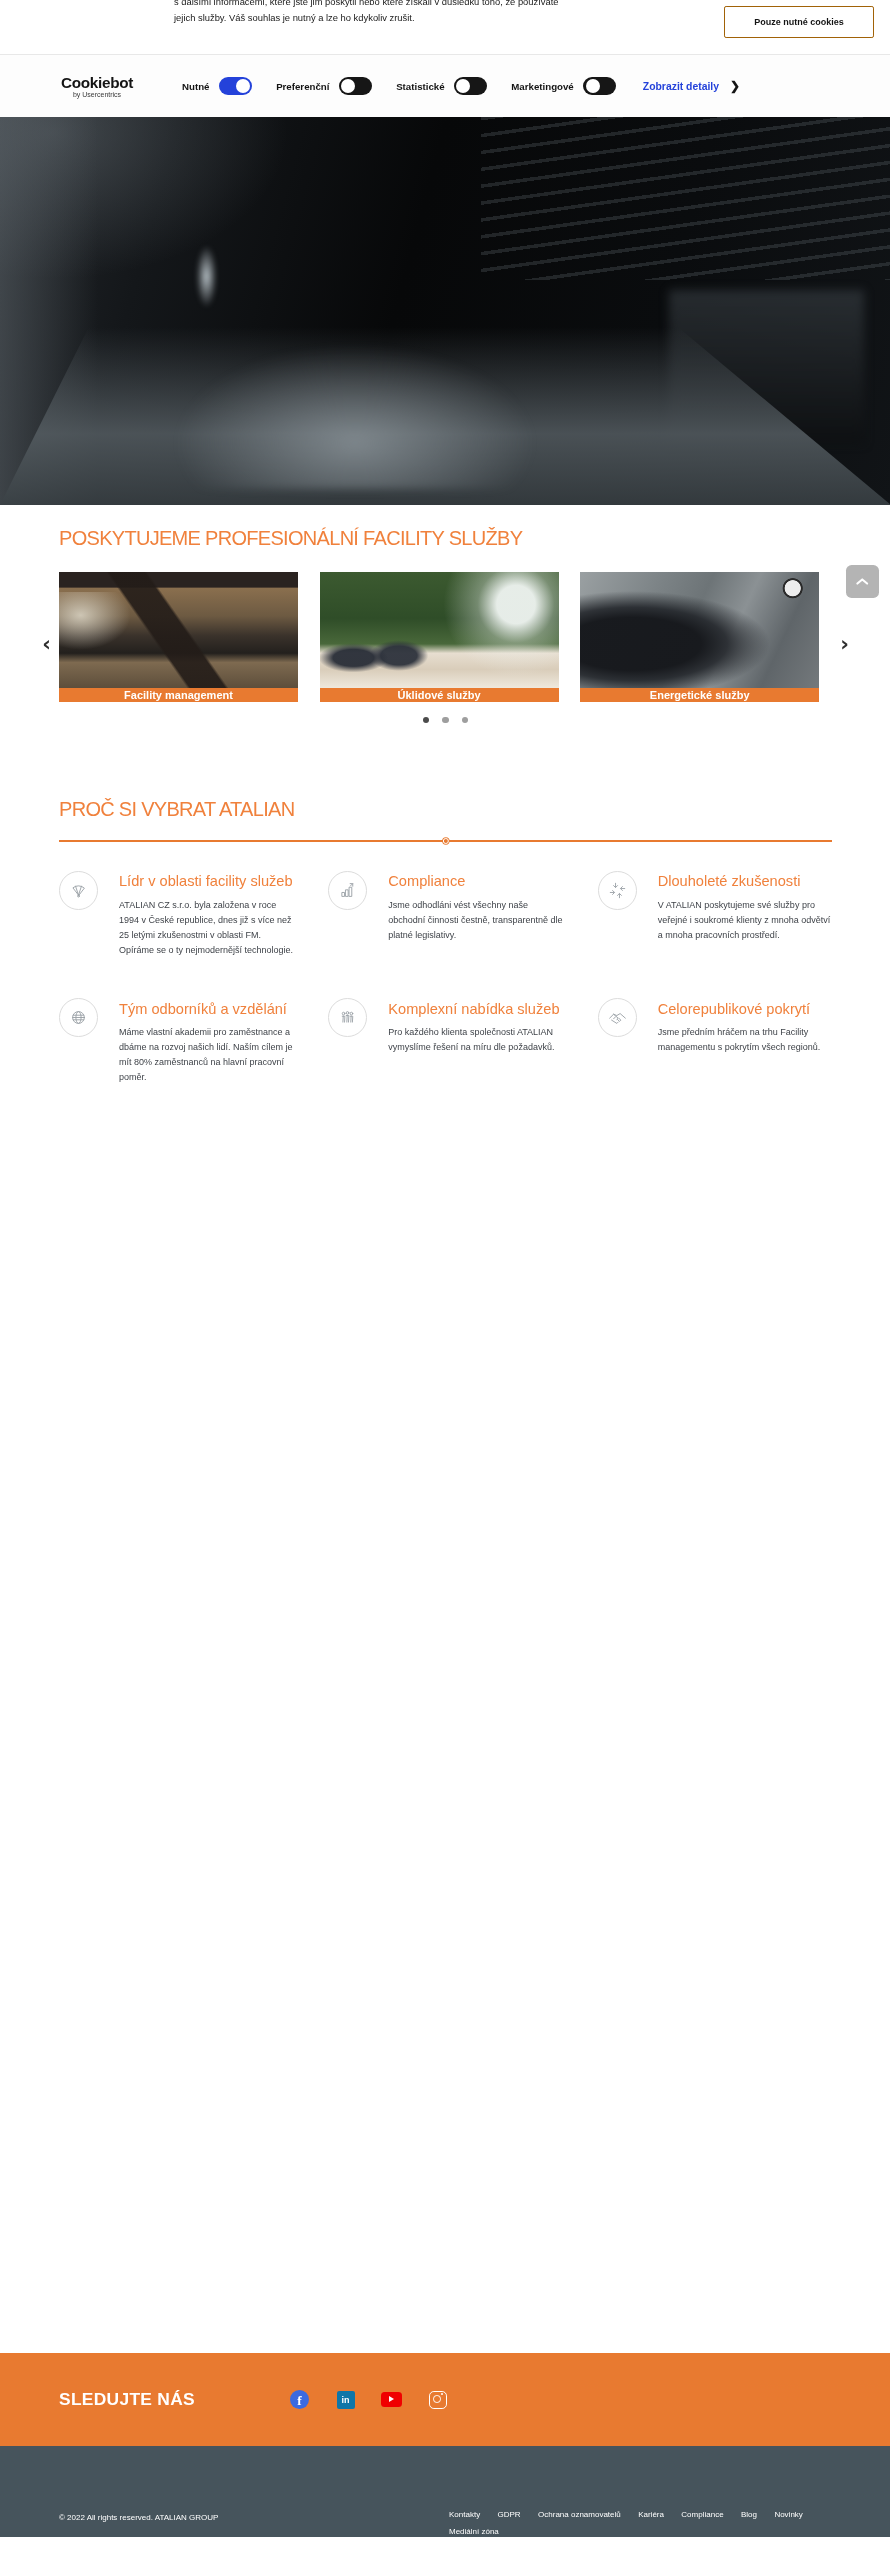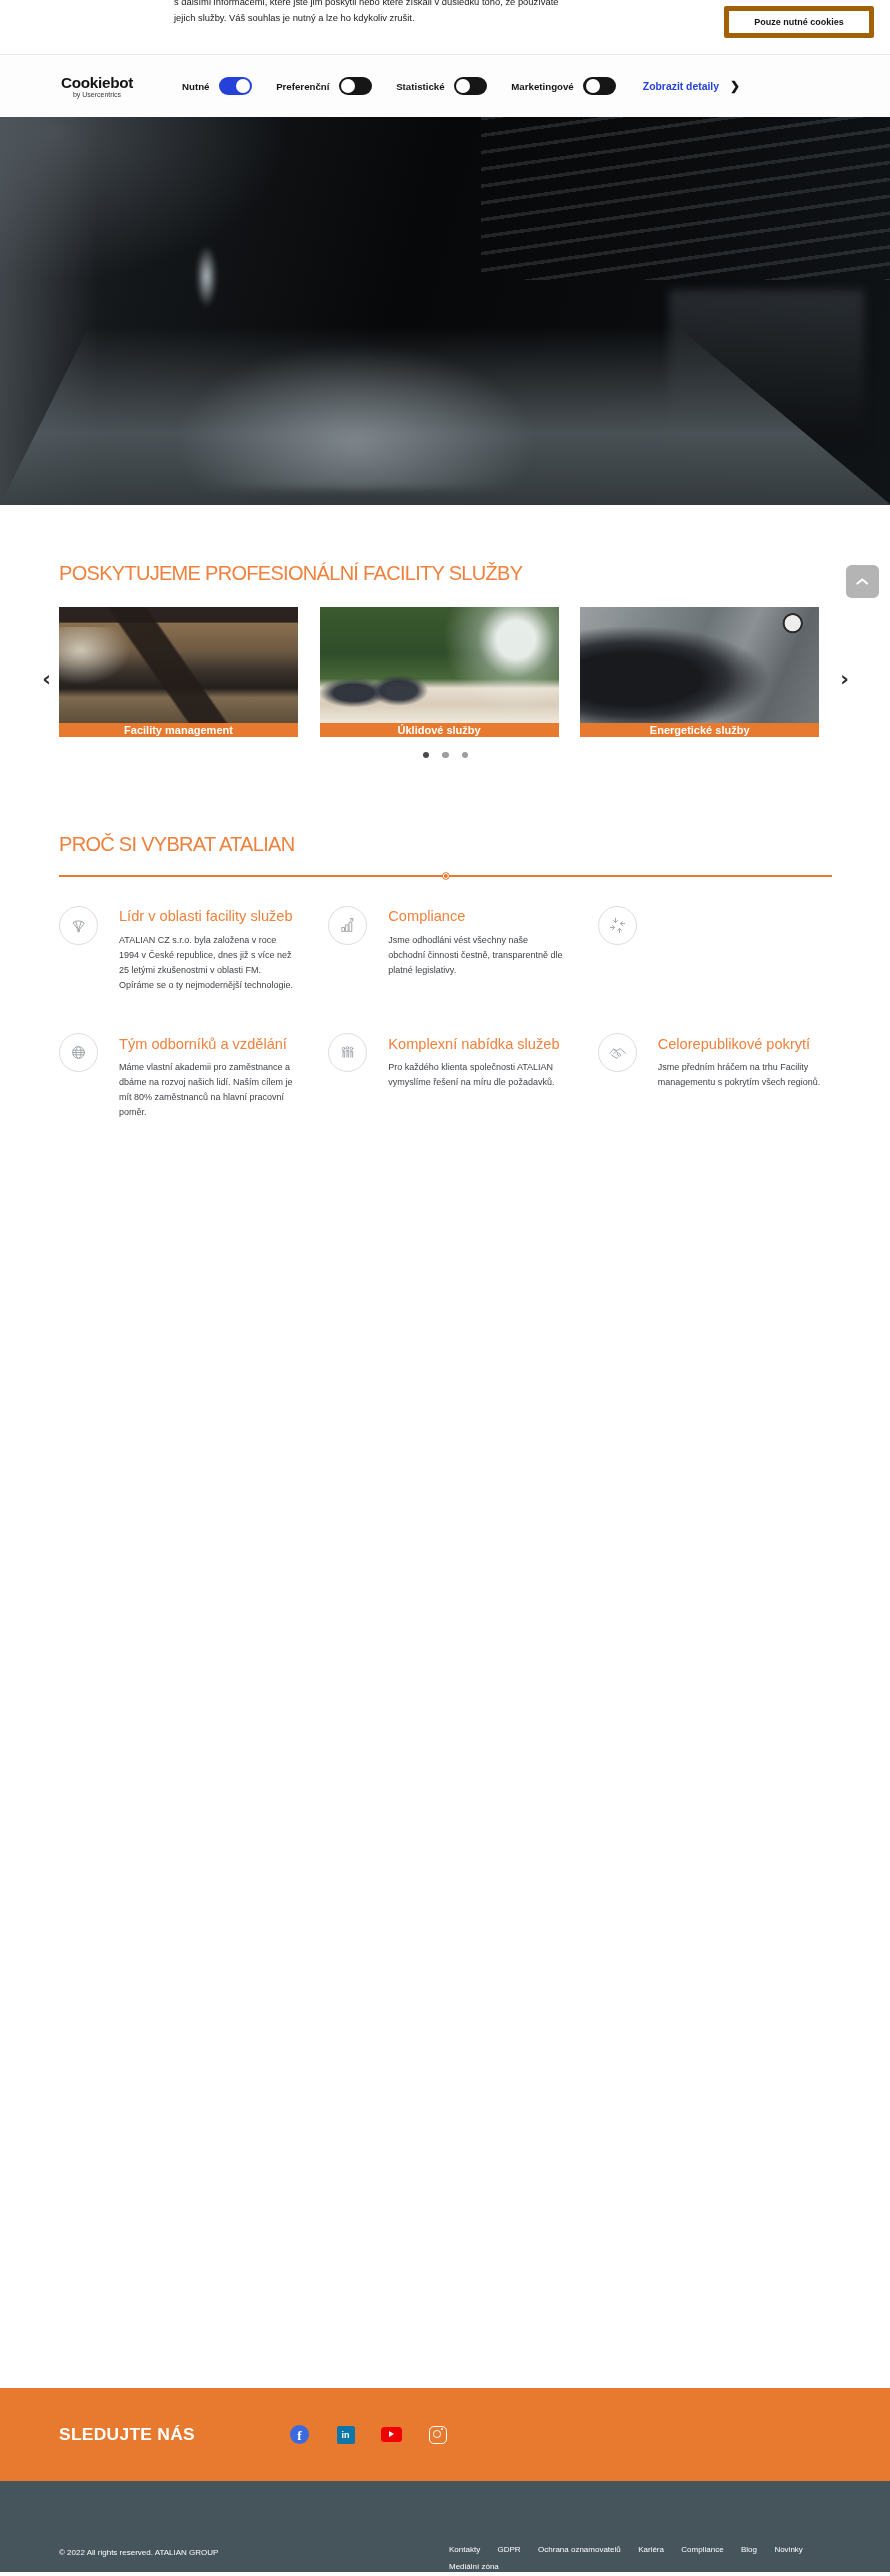--- a/index.html
+++ b/index.html
@@ -11,21 +11,21 @@
   .container { width:773px; margin:0 auto; position:relative; }
 
   
   .cookie-banner { height:117px; background:#fff; position:relative; overflow:hidden; }
   .cookie-msg {
     position:absolute; left:174px; top:-6.3px; width:529px;
     font-size:9.4px; line-height:16px; color:#1a1a1a;
   }
   .cookie-accept {
     position:absolute; left:724px; top:6.3px; width:150px; height:32px;
-    background:#fff; border:5px solid #a16207; border-radius:2.1px;
+    background:#fff; border:1px solid #a16207; border-radius:2.1px;
     font-family:"Liberation Sans", sans-serif;
     font-size:9px; font-weight:bold; color:#141414; cursor:pointer;
   }
   .cookie-controls {
     position:absolute; left:0; right:0; top:54px; height:63px;
     border-top:0.7px solid #e8e8e8; background:#fdfdfd;
     display:flex; align-items:center; padding:0 42px 0 45px;
   }
   .cb-logo { width:104px; text-align:center; margin-right:33px; }
   .cb-logo-name { font-size:15.3px; font-weight:800; color:#141414; letter-spacing:-0.3px; }
@@ -62,21 +62,21 @@
     clip-path:polygon(0 100%, 100% 100%, 76% 0, 10% 0);
     background:linear-gradient(to top, #3a4145 0%, #555d62 40%, rgba(85,93,98,0) 100%); opacity:.85; }
   .hero-floor-glow { left:18%; bottom:4%; width:390px; height:153px;
     background:radial-gradient(ellipse at 50% 70%, rgba(170,180,186,.55), transparent 65%); filter:blur(4.2px); }
   .hero-doorglow { left:22%; top:33%; width:21px; height:63px;
     background:radial-gradient(rgba(215,226,232,.85), transparent 70%); filter:blur(2.8px); }
   .hero-wall-left { left:0; top:0; width:11%; height:100%;
     background:linear-gradient(to right, rgba(96,104,110,.5), transparent); }
 
   
-  .services { padding-top:57px; }
+  .services { padding-top:22px; }
   .section-title {
     font-size:20px; font-weight:500; letter-spacing:-0.7px;
     color:#f0813c; text-transform:uppercase;
   }
   .services .section-title { margin-bottom:21.6px; }
   .carousel { position:relative; }
   .cards { display:flex; gap:21.6px; }
   .card { width:239px; cursor:pointer; }
   .card-img { height:116px; position:relative; overflow:hidden; }
   .card-label {
@@ -294,20 +294,24 @@
 
     <div class="feature">
       <div class="feature-icon-circle">
         <svg width="21" height="21" viewBox="0 0 32 32">
             <path d="M13 5 v6 M10 8.5 l3 3 3 -3"></path>
             <path d="M19 27 v-6 M22 23.5 l-3 -3 -3 3"></path>
             <path d="M5 19 h6 M8.5 22 l3 -3 -3 -3"></path>
             <path d="M27 13 h-6 M23.5 10 l-3 3 3 3"></path>
           </svg>
       </div>
+      <div>
+        <h3 class="feature-title">Dlouholeté zkušenosti</h3>
+        <p class="feature-text">V ATALIAN poskytujeme své služby pro veřejné i soukromé klienty z mnoha odvětví a mnoha pracovních prostředí.</p>
+      </div>
     </div>
 
     <div class="feature">
       <div class="feature-icon-circle">
         <svg width="21" height="21" viewBox="0 0 32 32">
             <circle cx="16" cy="16" r="9"></circle>
             <ellipse cx="16" cy="16" rx="4" ry="9"></ellipse>
             <path d="M8 12.5 h16 M7 16 h18 M8 19.5 h16"></path>
           </svg>
       </div>

